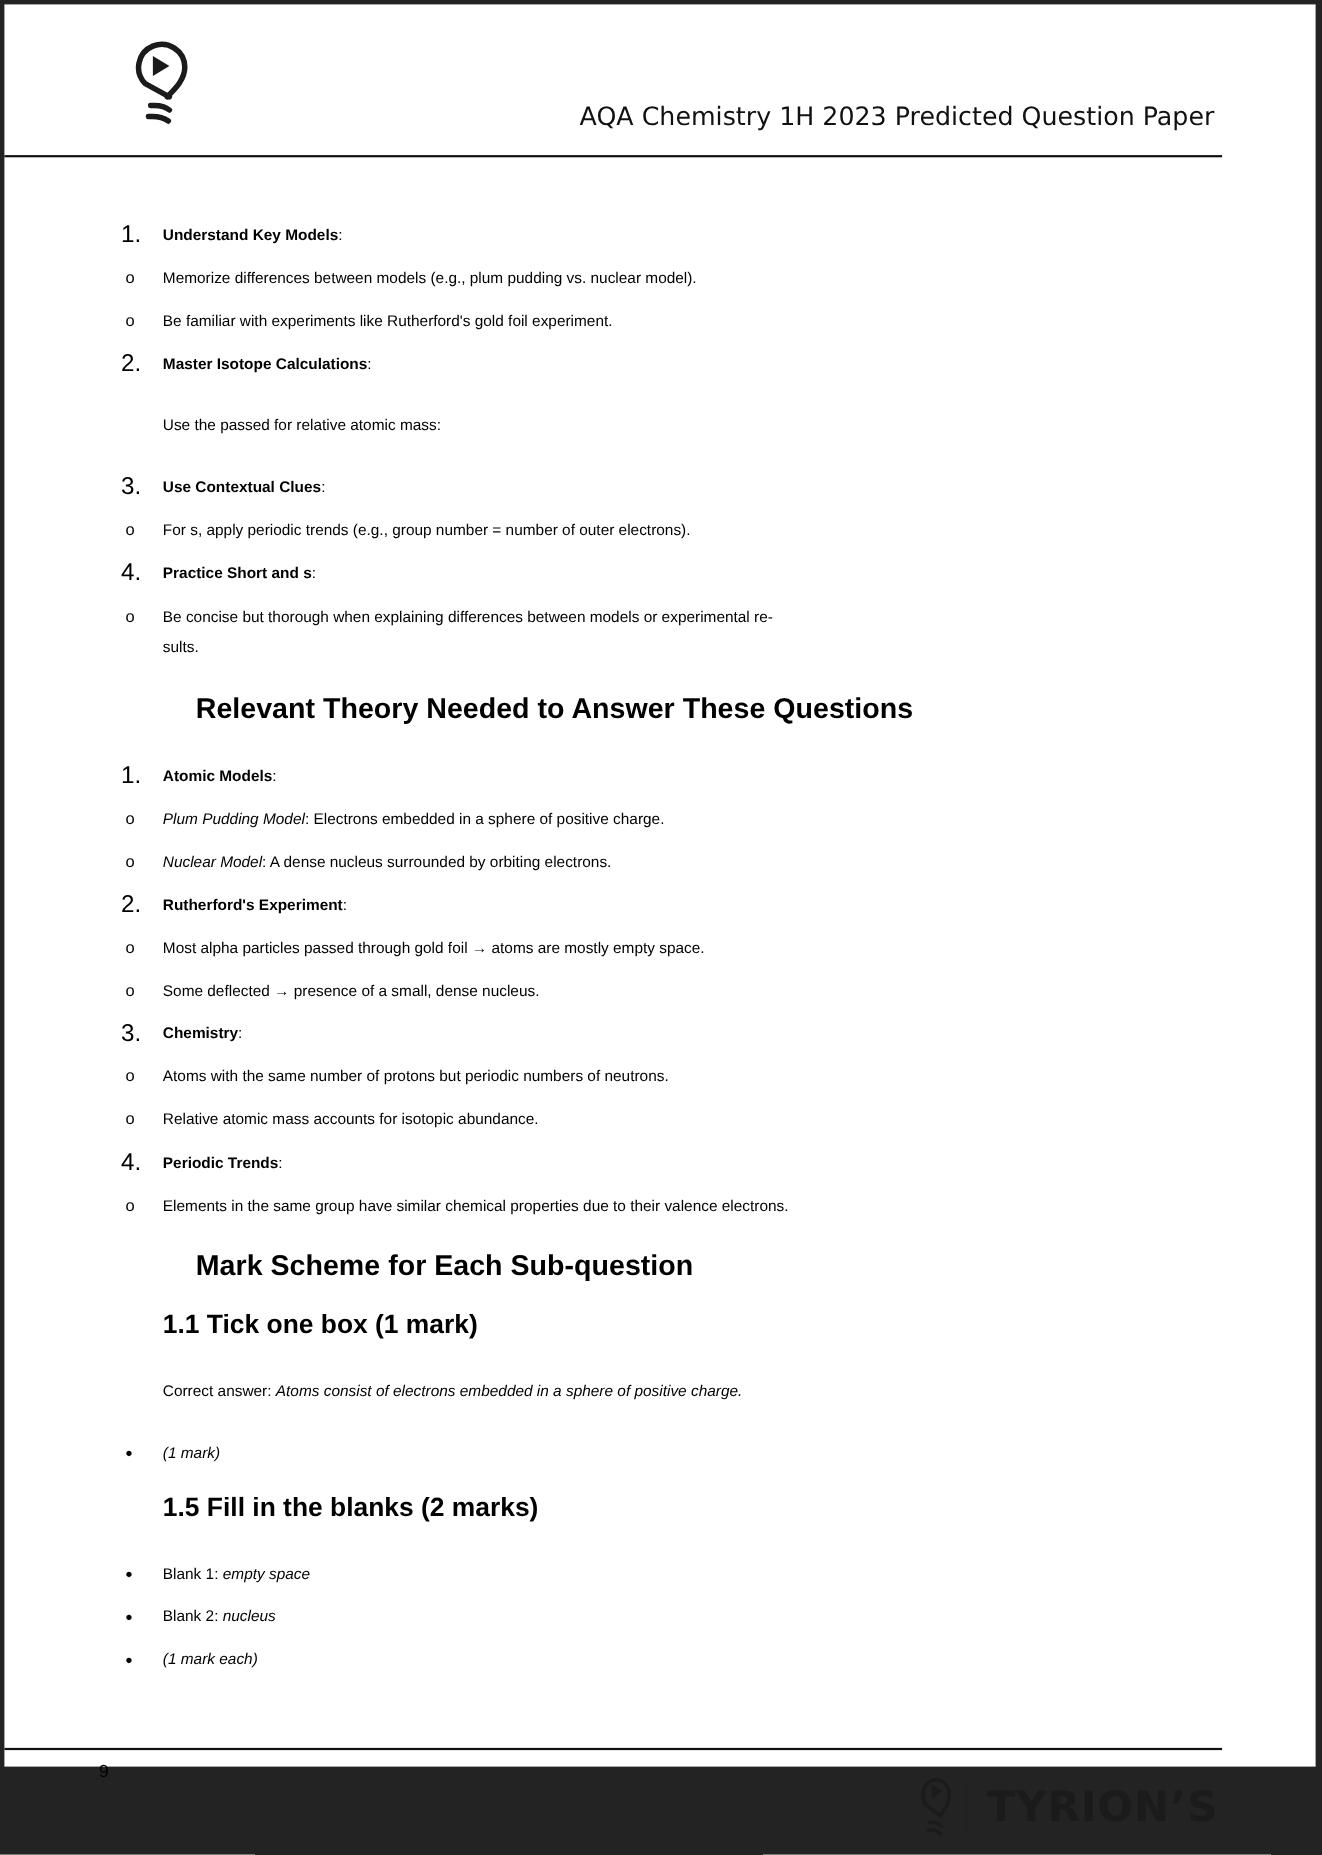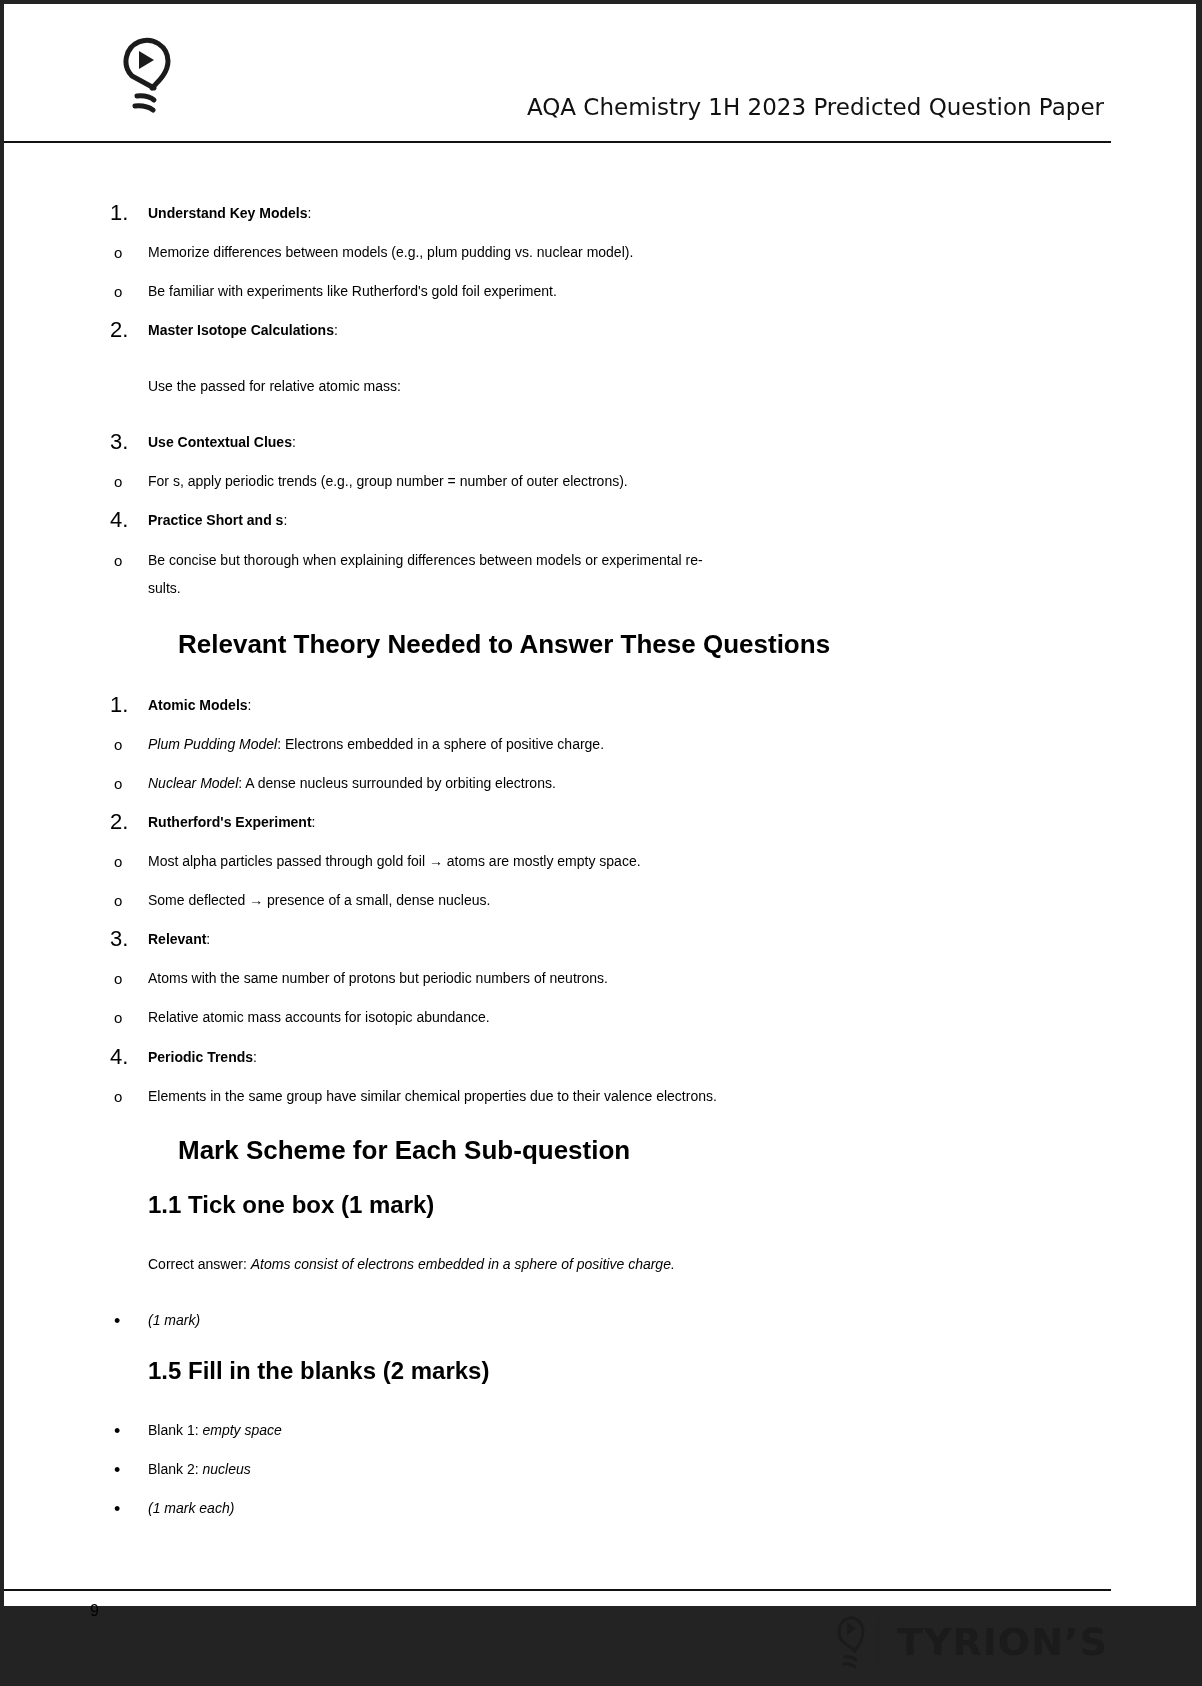--- a/index.html
+++ b/index.html
@@ -92,21 +92,21 @@
     <div class="line" style="top:766px"><i>Nuclear Model</i><span>: A dense nucleus surrounded by orbiting electrons.</span></div>
 
     <span class="num" style="top:805px">2.</span>
     <div class="line" style="top:805px"><b>Rutherford's Experiment</b><span>:</span></div>
     <span class="circ" style="top:845px">o</span>
     <div class="line" style="top:844px">Most alpha particles passed through gold foil → atoms are mostly empty space.</div>
     <span class="circ" style="top:884px">o</span>
     <div class="line" style="top:883px">Some deflected → presence of a small, dense nucleus.</div>
 
     <span class="num" style="top:922px">3.</span>
-    <div class="line" style="top:922px"><b>Relevant</b><span>:</span></div>
+    <div class="line" style="top:922px"><b>Chemistry</b><span>:</span></div>
     <span class="circ" style="top:962px">o</span>
     <div class="line" style="top:961px">Atoms with the same number of protons but periodic numbers of neutrons.</div>
     <span class="circ" style="top:1001px">o</span>
     <div class="line" style="top:1000px">Relative atomic mass accounts for isotopic abundance.</div>
 
     <span class="num" style="top:1040px">4.</span>
     <div class="line" style="top:1040px"><b>Periodic Trends</b><span>:</span></div>
     <span class="circ" style="top:1080px">o</span>
     <div class="line" style="top:1079px">Elements in the same group have similar chemical properties due to their valence electrons.</div>
 

